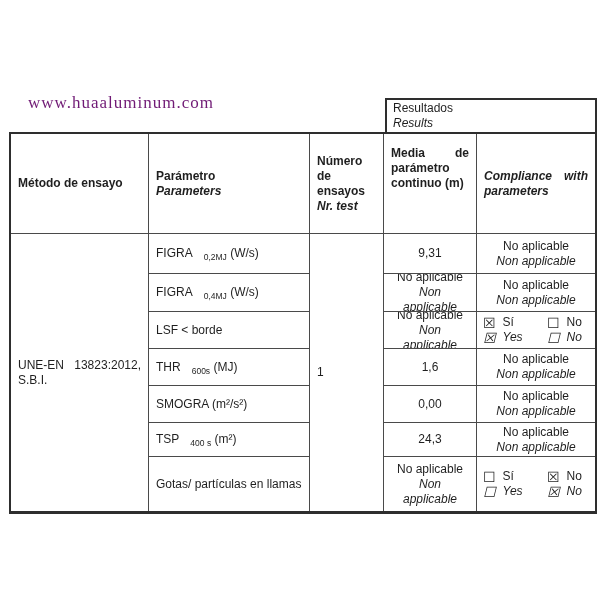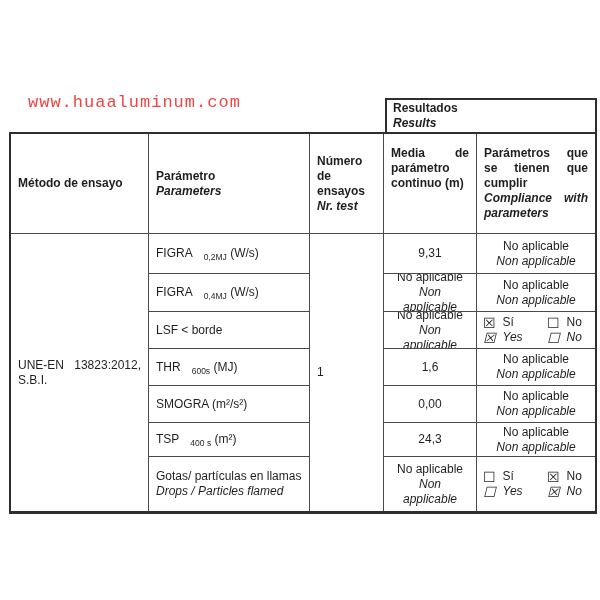--- a/index.html
+++ b/index.html
@@ -12,22 +12,22 @@
   html,body{width:600px;height:600px;}
   body{
     background:var(--paper);
     font-family:"Liberation Sans", sans-serif;
     color:var(--ink);
     position:relative;
     overflow:hidden;
   }
   .watermark{
     position:absolute;left:28px;top:93px;
-    font-family:Liberation Mono, monospace;
-    font-size:17px;letter-spacing:1px;color:#ef4444;
+    font-family:Liberation Serif, serif;
+    font-size:17px;letter-spacing:1px;color:#701a75;
     white-space:nowrap;
   }
   .sheet{position:absolute;left:9px;top:98px;width:588px;}
   .res-box{
     position:absolute;left:376px;top:0;width:212px;height:34px;
     border:2px solid var(--line-heavy);border-bottom:none;
     padding:1px 6px;line-height:1.25;font-size:12px;
   }
   .grid{
     position:absolute;left:0;top:34px;width:588px;
@@ -40,21 +40,21 @@
     font-size:12px;line-height:1.25;
   }
   .c{
     border-right:1px solid var(--line);
     border-bottom:1px solid var(--line);
     display:flex;flex-direction:column;justify-content:center;
     padding:3px 7px;overflow:hidden;
   }
   .nr{border-right:none;}
   .nb{border-bottom:none;}
-  .b{font-weight:bold;}
+  .b{font-weight:normal;}
   .i{font-style:italic;}
   .hdr{font-weight:bold;}
   .just{text-align:justify;}
   .top{justify-content:flex-start;padding-top:12px;}
   .ctr{align-items:center;text-align:center;}
   sub{font-size:8.5px;line-height:0;padding-left:11px;}
   .chk{padding:3px 4px;}
   .chkline{
     display:grid;grid-template-columns:50px 42px;
     justify-content:center;column-gap:14px;align-items:center;
@@ -87,21 +87,20 @@
     <div class="c hdr" style="grid-area:1/3/2/4">
       <div>Número</div>
       <div>de</div>
       <div>ensayos</div>
       <div class="i">Nr. test</div>
     </div>
     <div class="c hdr top" style="grid-area:1/4/2/5">
       <div class="just">Media de parámetro continuo (m)</div>
     </div>
     <div class="c hdr nr" style="grid-area:1/5/2/6">
-      <div class="just">Parámetros que se tienen que cumplir</div>
       <div class="i just">Compliance with parameters</div>
     </div>
 
     <div class="c nb just" style="grid-area:2/1/9/2">
       <div>UNE-EN 13823:2012, S.B.I.</div>
     </div>
 
     <div class="c nb" style="grid-area:2/3/9/4">
       <div>1</div>
     </div>
@@ -119,21 +118,20 @@
       <div><span>THR</span><sub>600s</sub><span> (MJ)</span></div>
     </div>
     <div class="c" style="grid-area:6/2/7/3">
       <div><span>SMOGRA (m²/s²)</span></div>
     </div>
     <div class="c" style="grid-area:7/2/8/3">
       <div><span>TSP</span><sub>400 s</sub><span> (m²)</span></div>
     </div>
     <div class="c nb" style="grid-area:8/2/9/3">
       <div class="just">Gotas/ partículas en llamas</div>
-      <div class="i">Drops / Particles flamed</div>
     </div>
 
     <div class="c ctr" style="grid-area:2/4/3/5">
       <div>9,31</div>
     </div>
     <div class="c ctr" style="grid-area:3/4/4/5">
       <div>No aplicable</div>
         <div class="i">Non applicable</div>
     </div>
     <div class="c ctr" style="grid-area:4/4/5/5">

